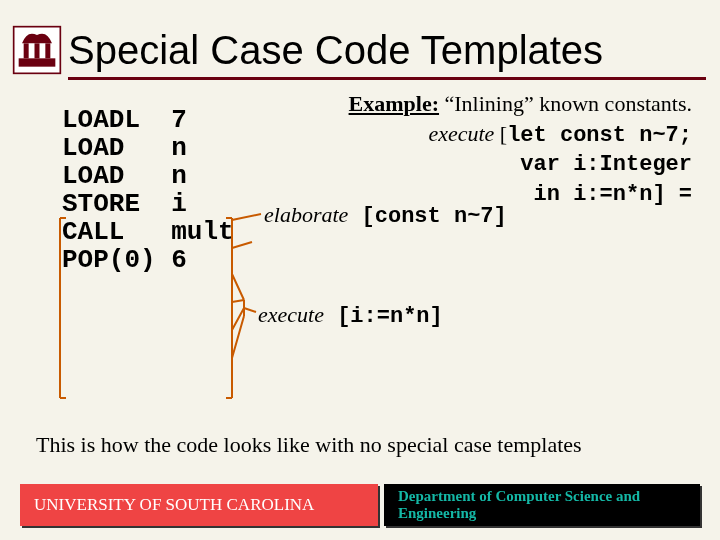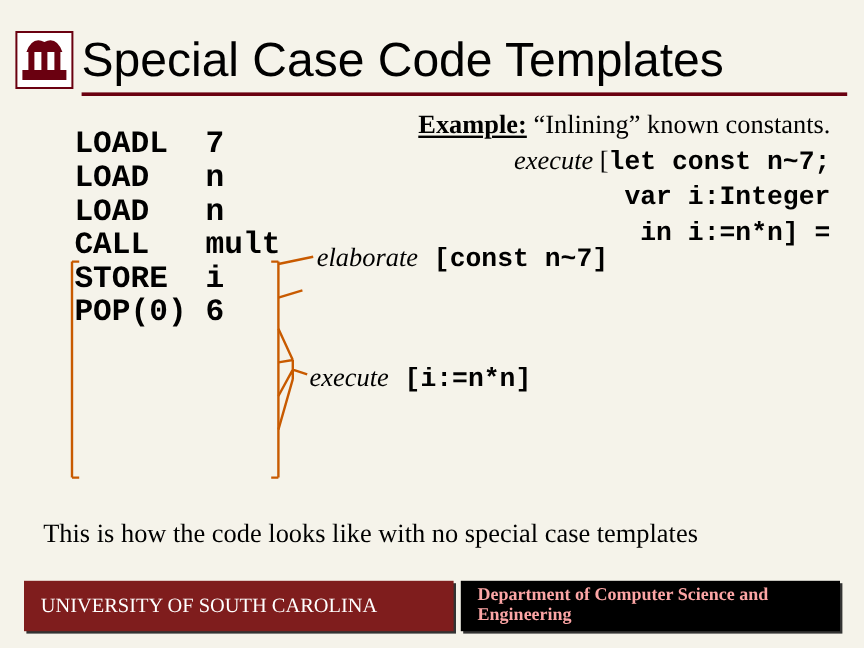--- a/index.html
+++ b/index.html
@@ -83,32 +83,32 @@
   }
   .footer {
     position: absolute;
     left: 20px;
     bottom: 14px;
     right: 20px;
     height: 42px;
     display: flex;
   }
   .footer-left {
-    background: #7f1d1d;
+    background: #ef4444;
     color: #fff;
     font-size: 17px;
     display: flex;
     align-items: center;
     padding: 0 14px;
     width: 330px;
     box-shadow: 2px 2px 0 #333;
   }
   .footer-right {
     background: #000;
-    color: #fca5a5;
+    color: #14b8a6;
     font-size: 15px;
     font-weight: 700;
     display: flex;
     align-items: center;
     padding: 0 14px;
     flex: 1;
     margin-left: 6px;
     box-shadow: 2px 2px 0 #333;
   }
   svg.overlay {
@@ -143,22 +143,22 @@
       <span class="exec-label">execute</span><span> [</span><span class="mono">let const n~7;</span><br>
       <span style="visibility:hidden">execute [let </span><span class="mono">    var i:Integer</span><br>
       <span style="visibility:hidden">execute [</span><span class="mono">in i:=n*n]  =</span>
     </div>
   </div>
 
   <div class="code-col">
     <div class="code-row">LOADL  7</div>
     <div class="code-row">LOAD   n</div>
     <div class="code-row">LOAD   n</div>
+    <div class="code-row">STORE  i</div>
     <div class="code-row">CALL   mult</div>
-    <div class="code-row">STORE  i</div>
     <div class="code-row">POP(0) 6</div>
   </div>
 
   <div class="anno" style="left:264px; top:202px;">
     <span class="it">elaborate</span><span class="mono"> [const n~7]</span>
   </div>
   <div class="anno" style="left:258px; top:302px;">
     <span class="it">execute</span><span class="mono"> [i:=n*n]</span>
   </div>
 

